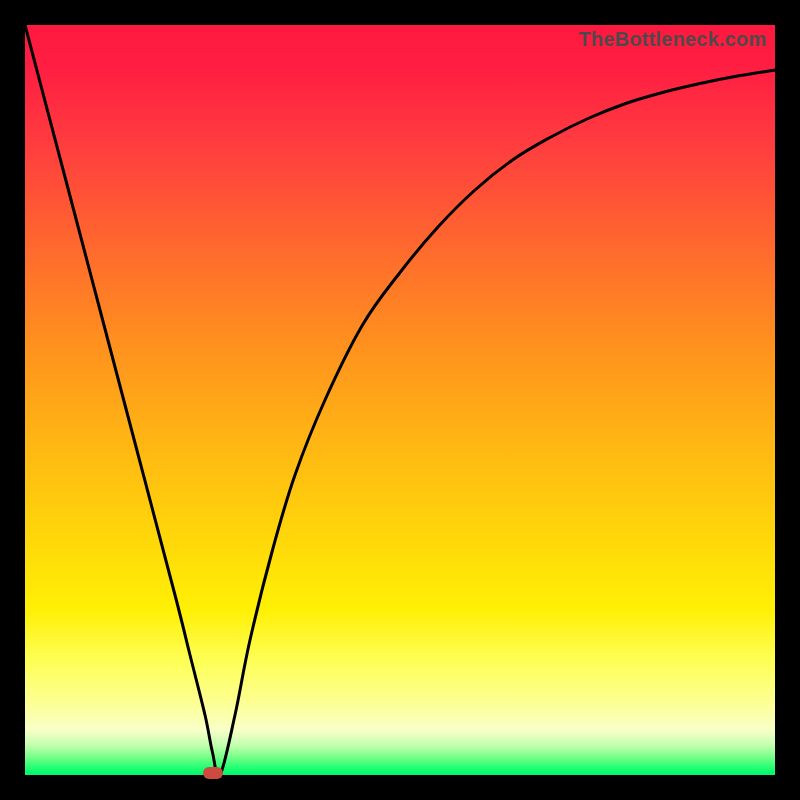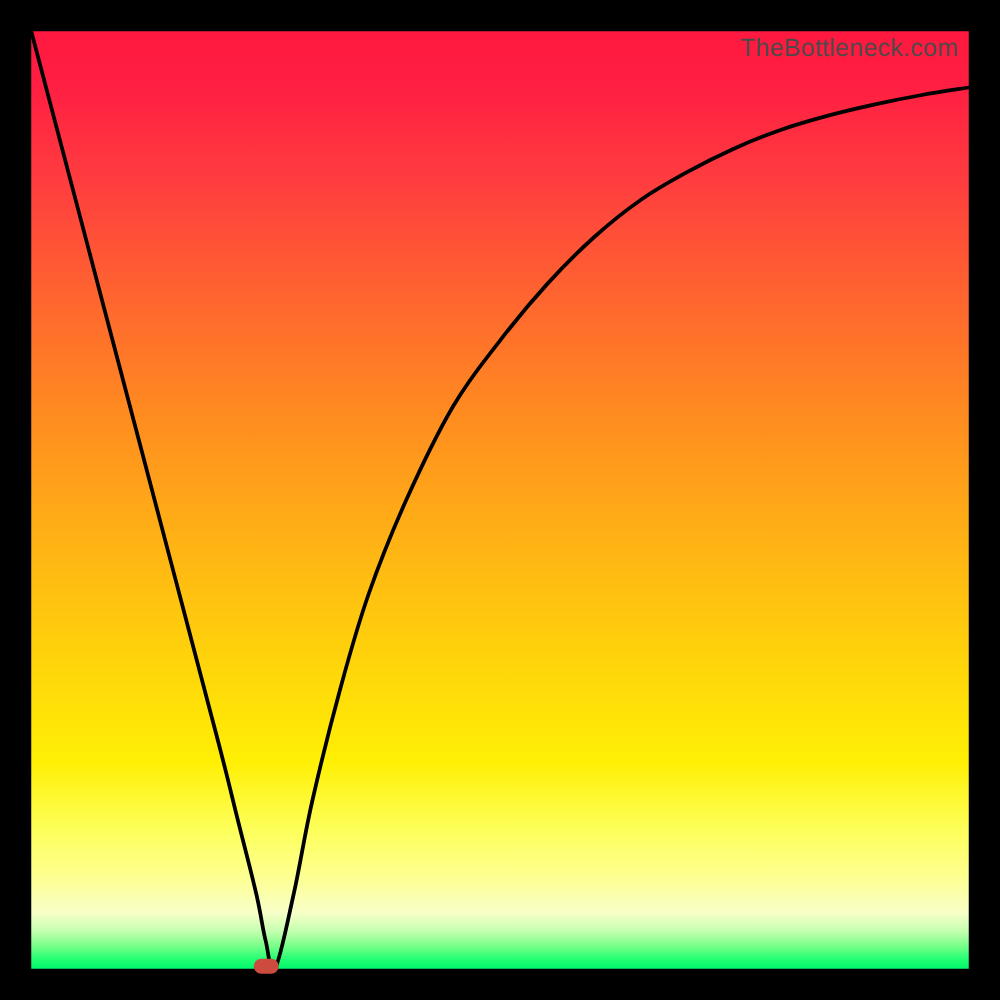--- a/index.html
+++ b/index.html
@@ -42,21 +42,21 @@
       #23ff73 99%,
       #00f56c 100%
     );
   }
   .watermark {
     position: absolute;
     top: 3px;
     right: 8px;
     color: #4a4a4a;
     font-size: 20px;
-    font-weight: 400;
+    font-weight: 700;
     letter-spacing: 0.2px;
     user-select: none;
   }
   svg.curve {
     position: absolute;
     left: 0;
     top: 0;
     width: 750px;
     height: 750px;
     overflow: visible;

